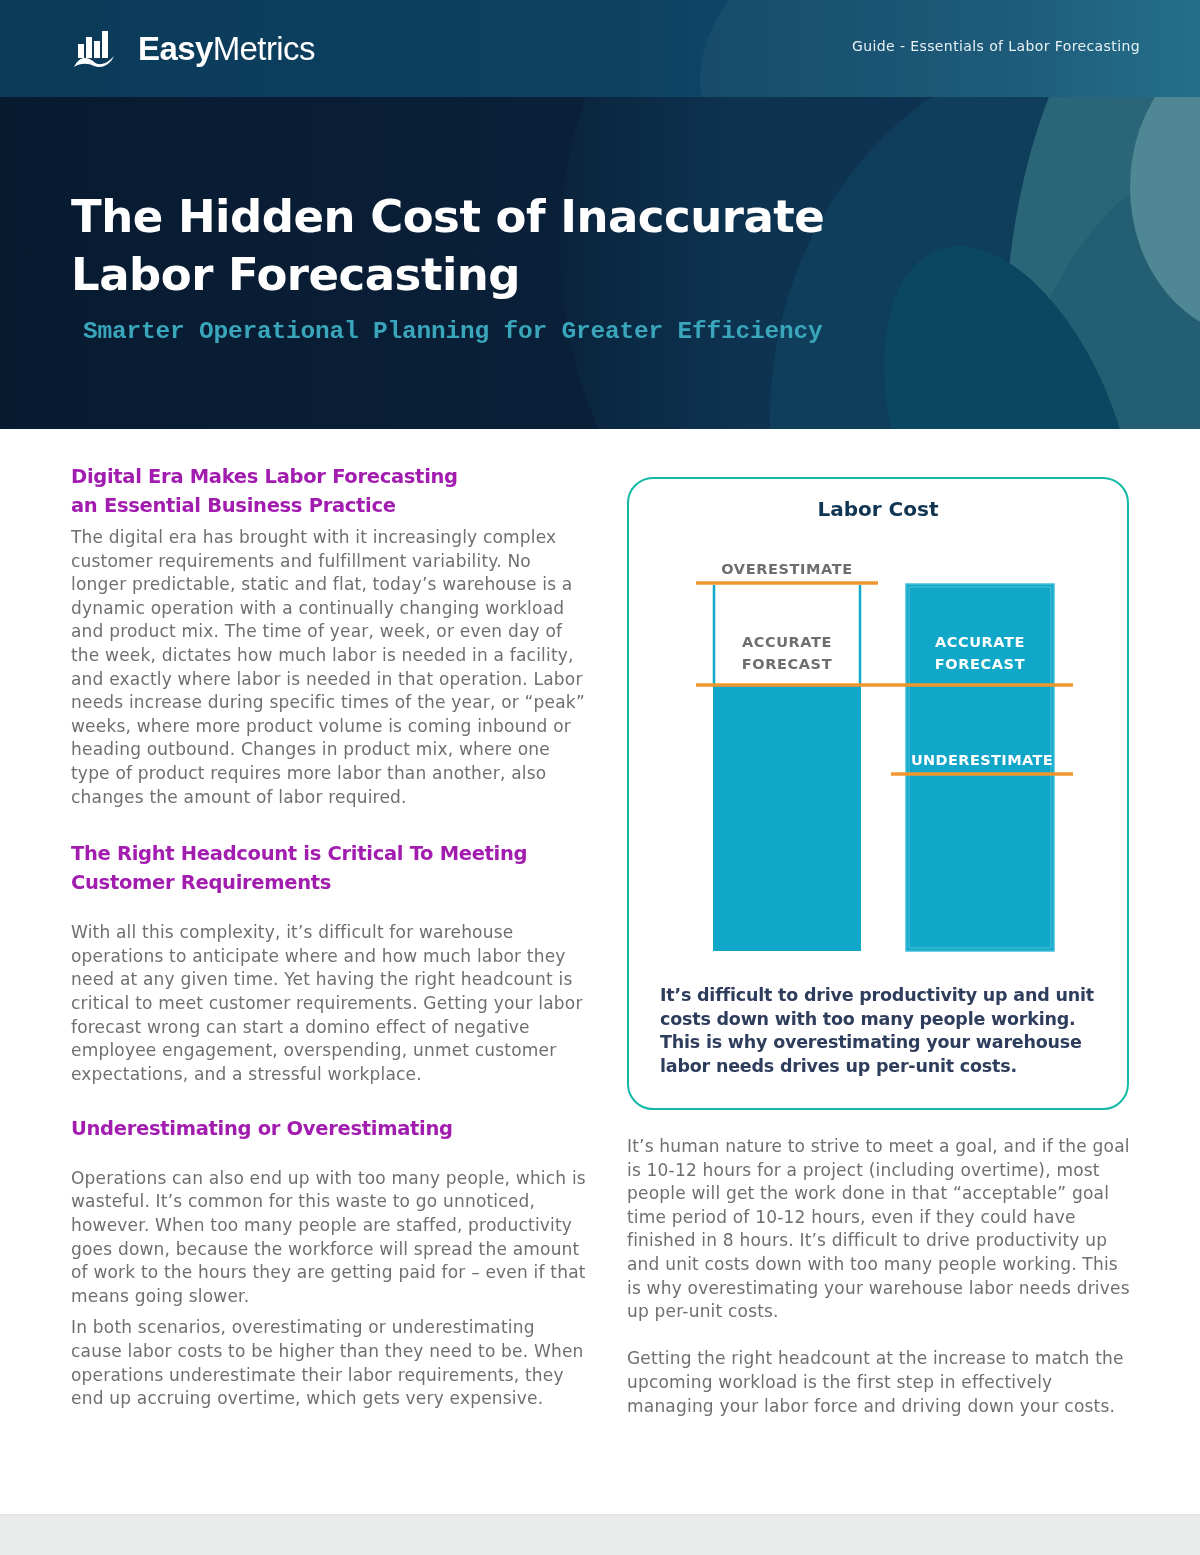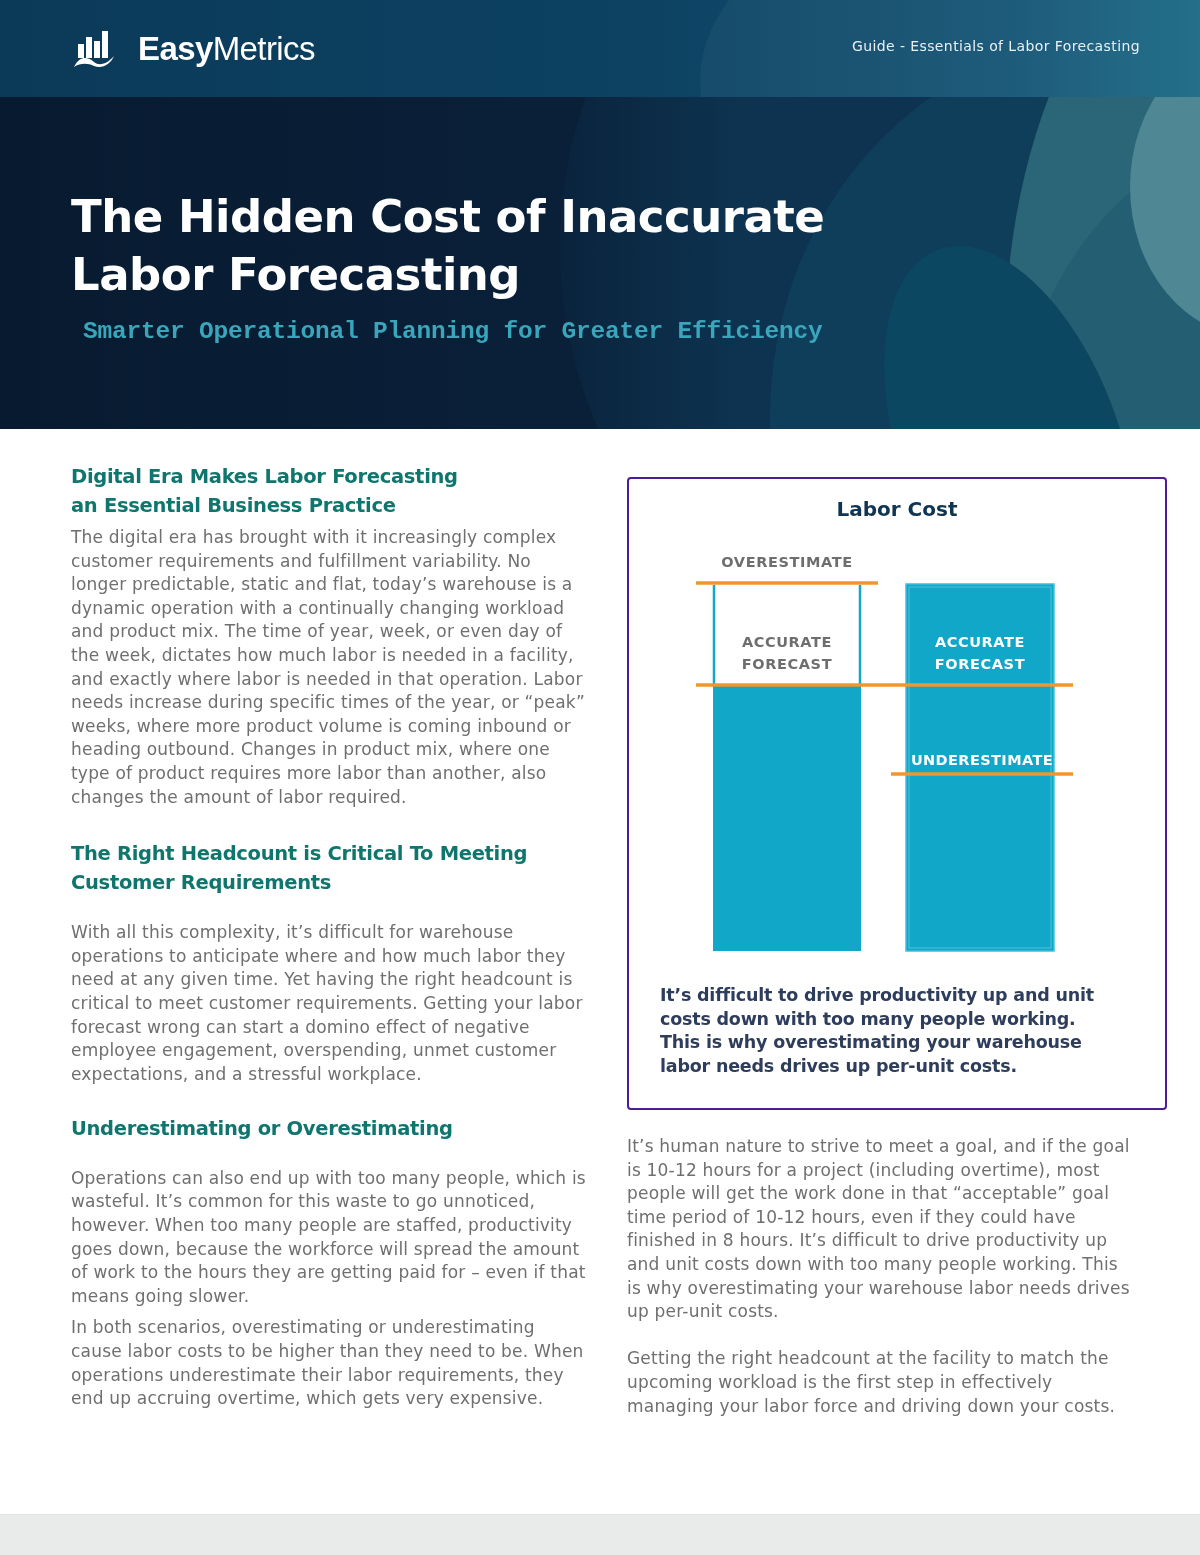--- a/index.html
+++ b/index.html
@@ -51,38 +51,38 @@
     position: absolute; left: 71px; top: 318px; z-index: 2;
     color: #3aa6bb; font-family: Liberation Mono, monospace; font-weight: 700;
     font-size: 24.5px; letter-spacing: -0.2px; margin-left: 12px;
   }
 
   
   .col-left { position: absolute; left: 71px; top: 462px; width: 520px; }
   .col-right-text { position: absolute; left: 627px; top: 1135px; width: 510px; }
 
   h2.section-heading {
-    color: #0f766e; font-family: "DejaVu Sans", sans-serif; font-weight: 700;
+    color: #a21caf; font-family: "DejaVu Sans", sans-serif; font-weight: 700;
     font-size: 19.5px; line-height: 29px; letter-spacing: -0.3px;
   }
   p.body-text {
     color: #6f6f6f; font-family: "DejaVu Sans", sans-serif; font-weight: 400;
     font-size: 17px; line-height: 23.6px; letter-spacing: 0.2px;
   }
   .sec1 p.body-text { margin-top: 6px; }
   .sec2 { margin-top: 30px; }
   .sec2 p.body-text { margin-top: 24px; }
   .sec3 { margin-top: 28px; }
   .sec3 p.body-text { margin-top: 8px; }
   .gap-para { margin-top: 23.6px !important; }
 
   
   .chart-card {
-    position: absolute; left: 627px; top: 477px; width: 540px; height: 633px;
-    border: 2px solid #4c1d95; border-radius: 4px; background: #ffffff;
+    position: absolute; left: 627px; top: 477px; width: 502px; height: 633px;
+    border: 2px solid #14b8a6; border-radius: 26px; background: #ffffff;
   }
   .chart-title {
     position: absolute; left: 0; width: 100%; top: 18px; text-align: center;
     color: #0f3552; font-family: "DejaVu Sans", sans-serif; font-weight: 700; font-size: 20px;
   }
   .chart-area { position: absolute; left: 0; top: 0; width: 502px; height: 500px; }
   .chart-label {
     position: absolute; font-family: "DejaVu Sans", sans-serif; font-weight: 700;
     font-size: 14.5px; letter-spacing: 0.6px; line-height: 22px; text-align: center;
   }
@@ -168,36 +168,36 @@
       <line x1="231" y1="106" x2="231" y2="208" stroke="#11a7c8" stroke-width="2.5"></line>
 
       <rect x="277" y="105" width="148" height="367" fill="#11a7c8" stroke="#3cc0dc" stroke-width="1.5"></rect>
       <rect x="280" y="108" width="142" height="361" fill="none" stroke="#7fd6e8" stroke-width="1" opacity="0.6"></rect>
 
       <line x1="67" y1="104" x2="249" y2="104" stroke="#f0962f" stroke-width="3.5"></line>
       <line x1="67" y1="206" x2="444" y2="206" stroke="#f0962f" stroke-width="3.5"></line>
       <line x1="262" y1="295" x2="444" y2="295" stroke="#f0962f" stroke-width="3.5"></line>
     </svg>
 
-    <div class="chart-label lbl-grey" style="left:84px; top:72px; width:148px;text-align:center;">OVERESTIMATE</div>
+    <div class="chart-label lbl-grey" style="left:84px; top:79px; width:148px;text-align:center;">OVERESTIMATE</div>
 
     <div class="chart-label lbl-grey" style="left:84px; top:152px; width:148px;">
       <span>ACCURATE</span><br>
       <span>FORECAST</span>
     </div>
 
     <div class="chart-label lbl-white" style="left:277px; top:152px; width:148px;">
       <span>ACCURATE</span><br>
       <span>FORECAST</span>
     </div>
 
     <div class="chart-label lbl-white" style="left:277px; top:270px; width:152px; letter-spacing:0.4px;">UNDERESTIMATE</div>
   </div>
 
   <div class="chart-caption">It’s difficult to drive productivity up and unit costs down with too many people working. This is why overestimating your warehouse labor needs drives up per-unit costs.</div>
 </div>
 
 <div class="col-right-text">
   <p class="body-text">It’s human nature to strive to meet a goal, and if the goal is 10-12 hours for a project (including overtime), most people will get the work done in that “acceptable” goal time period of 10-12 hours, even if they could have finished in 8 hours. It’s difficult to drive productivity up and unit costs down with too many people working. This is why overestimating your warehouse labor needs drives up per-unit costs.</p>
-  <p class="body-text gap-para">Getting the right headcount at the facility to match the upcoming workload is the first step in effectively managing your labor force and driving down your costs.</p>
+  <p class="body-text gap-para">Getting the right headcount at the increase to match the upcoming workload is the first step in effectively managing your labor force and driving down your costs.</p>
 </div>
 
 <div class="footer-band"></div>
 
 </body></html>

